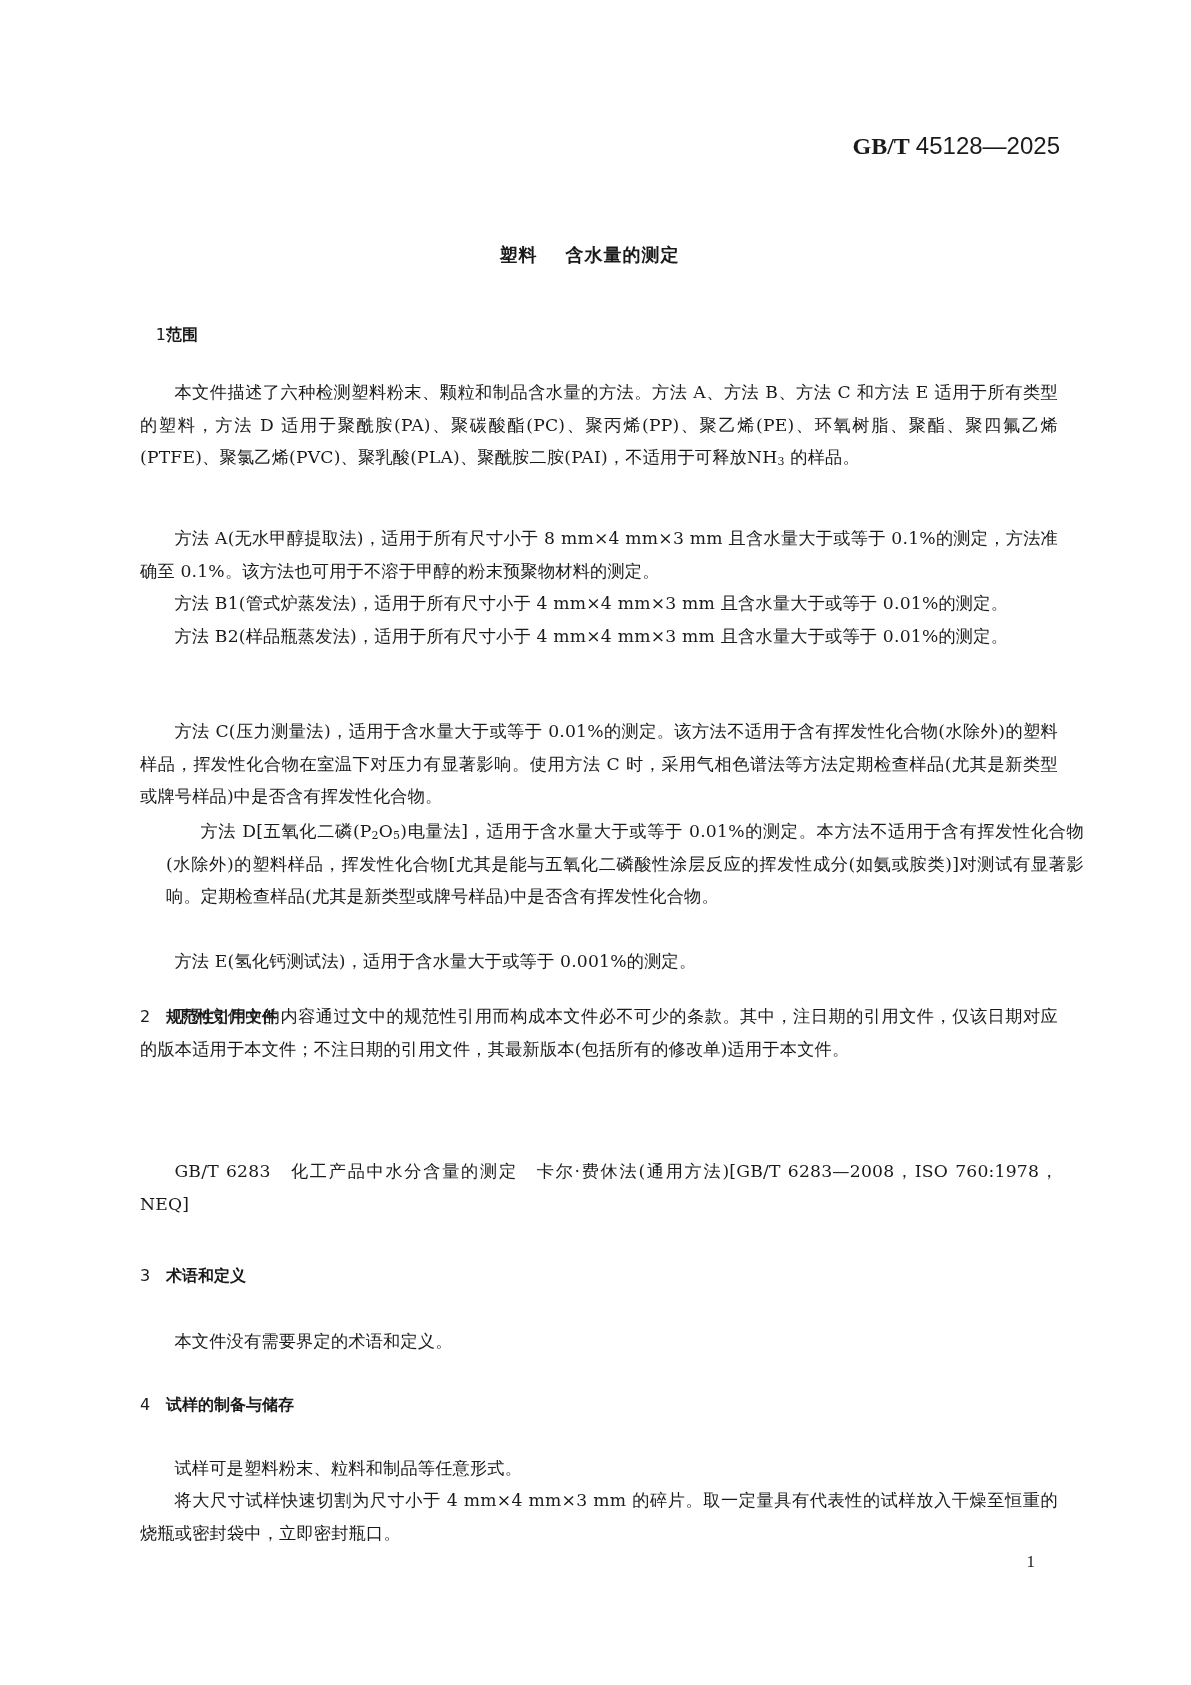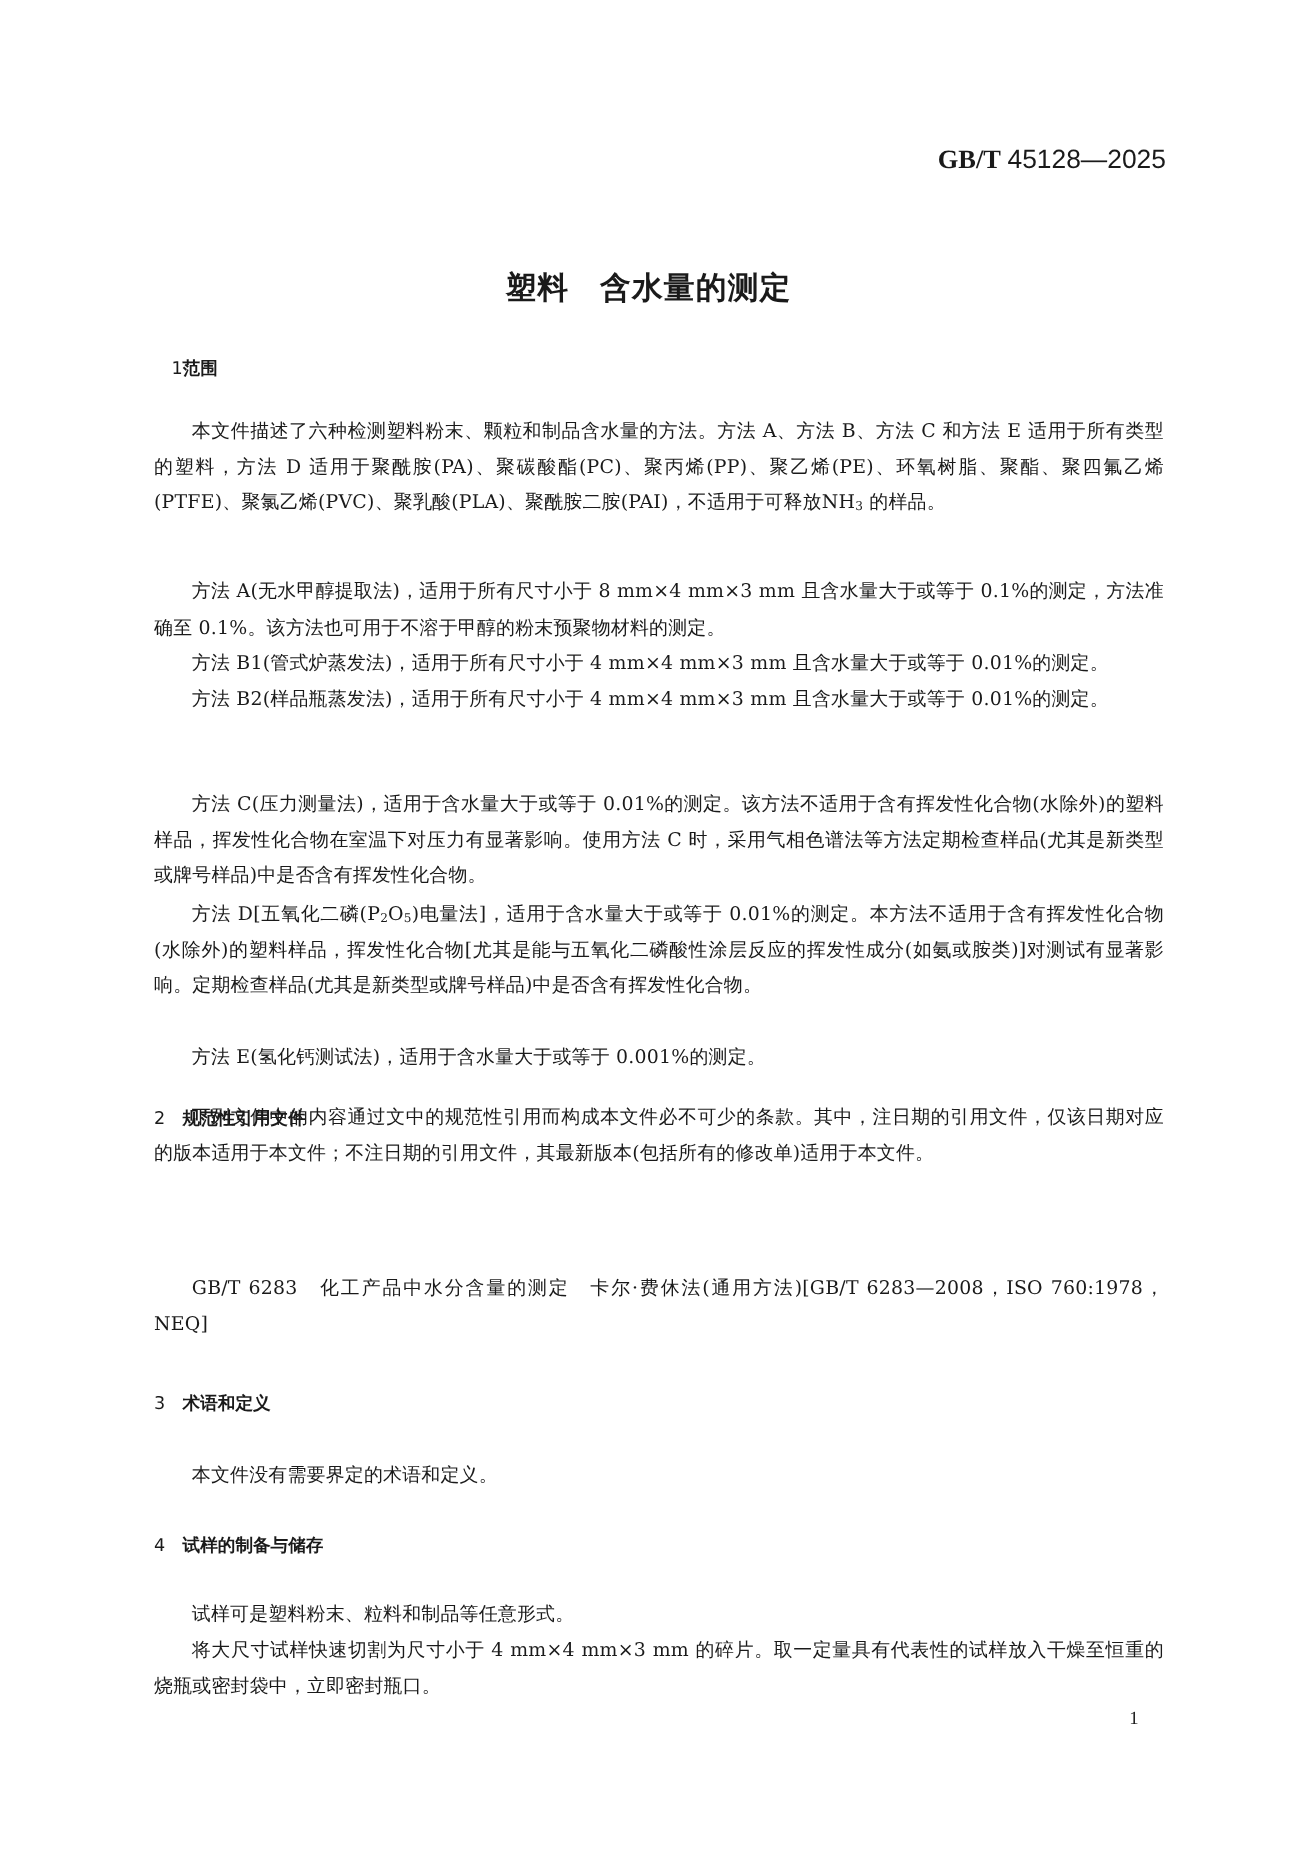--- a/index.html
+++ b/index.html
@@ -8,21 +8,21 @@
     font-family: "DejaVu Serif", "Liberation Serif", serif; color: #1a1a1a;
   }
   .std-no {
     position: absolute; top: 132px; right: 131px;
     font-size: 24px; font-family: "Liberation Serif", serif;
   }
   .std-no b { font-weight: bold; }
   .std-no span { font-family: "Liberation Sans", sans-serif; }
   .title {
     position: absolute; top: 243px; left: 0; width: 1179px; text-align: center;
-    font-family: "DejaVu Sans", sans-serif; font-size: 28px; font-weight: bold; letter-spacing: 1px;
+    font-family: "DejaVu Sans", sans-serif; font-size: 18px; font-weight: bold; letter-spacing: 1px;
   }
   .title .sep { display: inline-block; width: 28px; }
   .heading {
     position: absolute; left: 140px;
     font-family: "DejaVu Sans", sans-serif; font-size: 16px; font-weight: bold;
   }
   .heading .num { display: inline-block; width: 26px; font-weight: normal; }
   .para {
     position: absolute; left: 140px; width: 918px;
     font-size: 17.2px; line-height: 32.5px; text-align: justify; text-indent: 2em;
@@ -52,21 +52,21 @@
 
 <div class="para" style="top:376px;">
   <span>本文件描述了六种检测塑料粉末、颗粒和制品含水量的方法。方法 A、方法 B、方法 C 和方法 E 适用于所有类型的塑料，方法 D 适用于聚酰胺(PA)、聚碳酸酯(PC)、聚丙烯(PP)、聚乙烯(PE)、环氧树脂、聚酯、聚四氟乙烯(PTFE)、聚氯乙烯(PVC)、聚乳酸(PLA)、聚酰胺二胺(PAI)，不适用于可释放</span><span>NH</span><sub>3</sub><span> 的样品。</span>
 </div>
 
 <div class="para" style="top:522px;">方法 A(无水甲醇提取法)，适用于所有尺寸小于 8 mm×4 mm×3 mm 且含水量大于或等于 0.1%的测定，方法准确至 0.1%。该方法也可用于不溶于甲醇的粉末预聚物材料的测定。</div>
 <div class="para" style="top:587px;">方法 B1(管式炉蒸发法)，适用于所有尺寸小于 4 mm×4 mm×3 mm 且含水量大于或等于 0.01%的测定。</div>
 <div class="para" style="top:620px;">方法 B2(样品瓶蒸发法)，适用于所有尺寸小于 4 mm×4 mm×3 mm 且含水量大于或等于 0.01%的测定。</div>
 <div class="para" style="top:715px;">方法 C(压力测量法)，适用于含水量大于或等于 0.01%的测定。该方法不适用于含有挥发性化合物(水除外)的塑料样品，挥发性化合物在室温下对压力有显著影响。使用方法 C 时，采用气相色谱法等方法定期检查样品(尤其是新类型或牌号样品)中是否含有挥发性化合物。</div>
 
-<div class="para" style="top:815px;">
+<div class="para" style="top:815px;margin-left:26px;">
   <span>方法 D[五氧化二磷(P</span><sub>2</sub><span>O</span><sub>5</sub><span>)电量法]，适用于含水量大于或等于 0.01%的测定。本方法不适用于含有挥发性化合物(水除外)的塑料样品，挥发性化合物[尤其是能与五氧化二磷酸性涂层反应的挥发性成分(如氨或胺类)]对测试有显著影响。定期检查样品(尤其是新类型或牌号样品)中是否含有挥发性化合物。</span>
 </div>
 
 <div class="para" style="top:945px;">方法 E(氢化钙测试法)，适用于含水量大于或等于 0.001%的测定。</div>
 
 <div class="heading" style="top:1007px;">
   <span class="num">2</span><span>规范性引用文件</span>
 </div>
 <div class="para" style="top:1000px;">下列文件中的内容通过文中的规范性引用而构成本文件必不可少的条款。其中，注日期的引用文件，仅该日期对应的版本适用于本文件；不注日期的引用文件，其最新版本(包括所有的修改单)适用于本文件。</div>
 <div class="para" style="top:1155px;">GB/T 6283　化工产品中水分含量的测定　卡尔·费休法(通用方法)[GB/T 6283—2008，ISO 760:1978，NEQ]</div>

